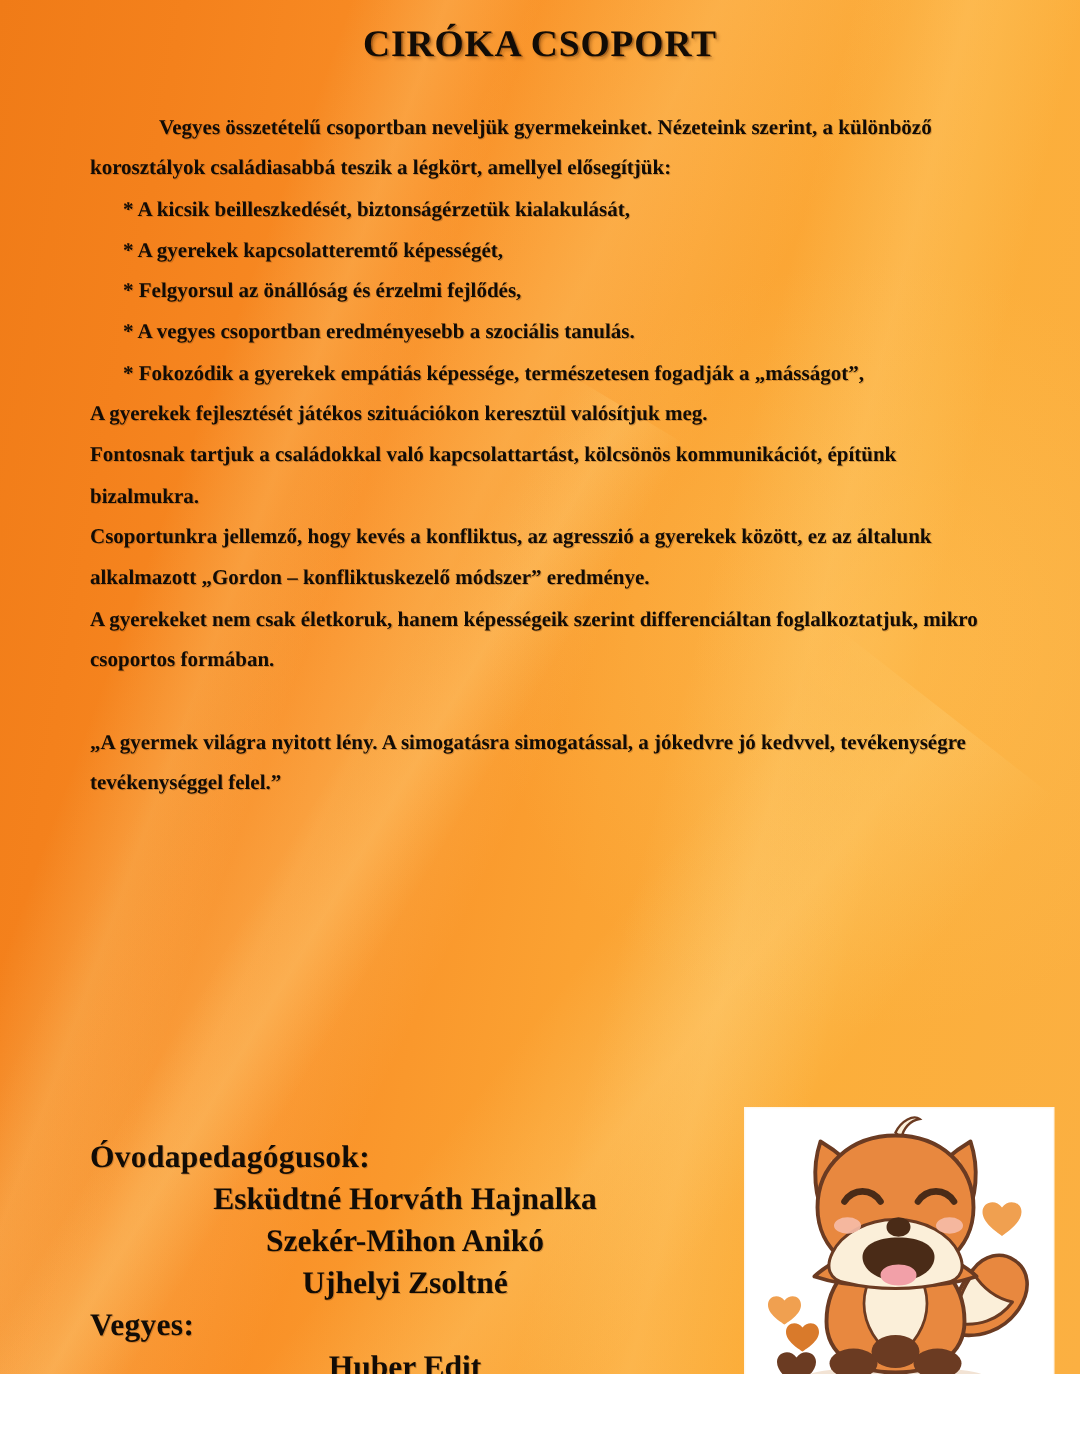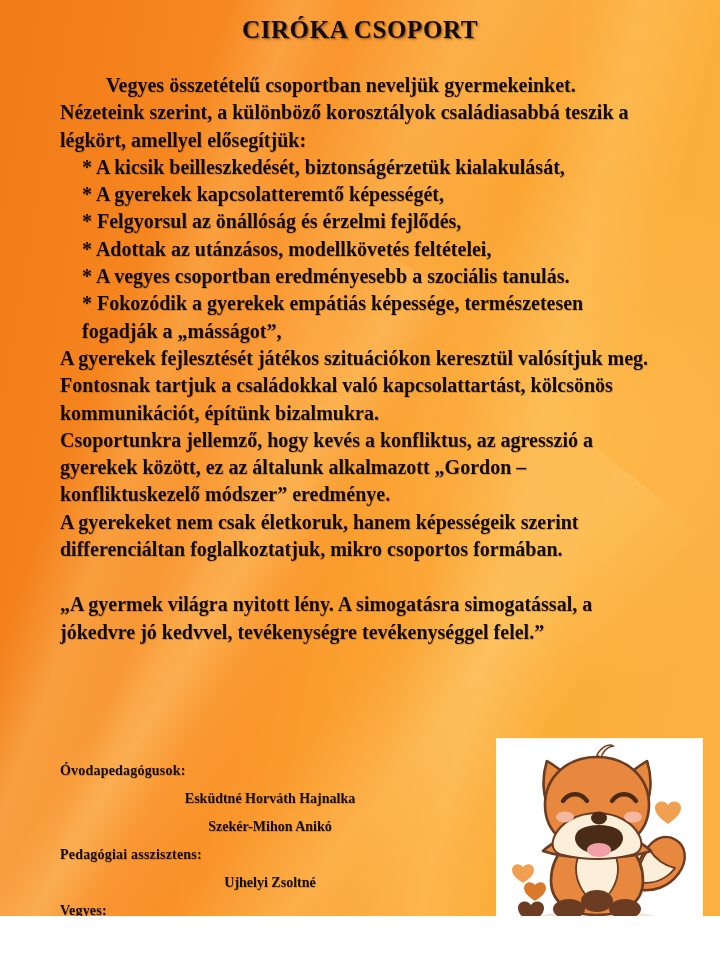--- a/index.html
+++ b/index.html
@@ -70,21 +70,21 @@
     text-shadow: 1px 1px 0 rgba(120,60,10,0.45), 2px 2px 2px rgba(90,45,5,0.30);
   }
 
   
   .body-text {
     position: absolute;
     left: 60px;
     top: 72px;
     width: 600px;
     color: #120C06;
-    font-size: 20px;
+    font-size: 14px;
     font-weight: bold;
     line-height: 27.3px;
     text-shadow: 0.7px 0.7px 0 rgba(120,60,10,0.30);
   }
   .body-text p {
     margin: 0;
   }
   .p-indent {
     text-indent: 46px;
   }
@@ -98,21 +98,21 @@
     padding-left: 46px;
   }
 
   
   .staff {
     position: absolute;
     left: 60px;
     top: 757px;
     width: 420px;
     color: #120C06;
-    font-size: 14px;
+    font-size: 21px;
     line-height: 28px;
     font-weight: bold;
     text-shadow: 0.7px 0.7px 0 rgba(120,60,10,0.30);
   }
   .staff div { margin: 0; }
   .staff .role {
     font-weight: bold;
     letter-spacing: 0.2px;
   }
   .staff .person {
@@ -152,21 +152,20 @@
 
   <div class="title">CIRÓKA CSOPORT</div>
 
   <div class="body-text">
 
     <p class="p-indent">Vegyes összetételű csoportban neveljük gyermekeinket. Nézeteink szerint, a különböző korosztályok családiasabbá teszik a légkört, amellyel elősegítjük:</p>
 
     <p class="bullet">* A kicsik beilleszkedését, biztonságérzetük kialakulását,</p>
     <p class="bullet">* A gyerekek kapcsolatteremtő képességét,</p>
     <p class="bullet">* Felgyorsul az önállóság és érzelmi fejlődés,</p>
-    <p class="bullet">* Adottak az utánzásos, modellkövetés feltételei,</p>
     <p class="bullet">* A vegyes csoportban eredményesebb a szociális tanulás.</p>
     <p class="bullet">* Fokozódik a gyerekek empátiás képessége, természetesen fogadják a „másságot”,</p>
 
     <p>A gyerekek fejlesztését játékos szituációkon keresztül valósítjuk meg.</p>
     <p>Fontosnak tartjuk a családokkal való kapcsolattartást, kölcsönös kommunikációt, építünk bizalmukra.</p>
     <p>Csoportunkra jellemző, hogy kevés a konfliktus, az agresszió a gyerekek között, ez az általunk alkalmazott „Gordon – konfliktuskezelő módszer” eredménye.</p>
     <p>A gyerekeket nem csak életkoruk, hanem képességeik szerint differenciáltan foglalkoztatjuk, mikro csoportos formában.</p>
 
 
     <div class="spacer-lg"></div>
@@ -174,21 +173,20 @@
     <div class="quote">
       <p>„A gyermek világra nyitott lény. A simogatásra simogatással, a jókedvre jó kedvvel, tevékenységre tevékenységgel felel.”</p>
     </div>
 
   </div>
 
   <div class="staff">
     <div class="role">Óvodapedagógusok:</div>
     <div class="person">Esküdtné Horváth Hajnalka</div>
     <div class="person">Szekér-Mihon Anikó</div>
-    <div class="role">Pedagógiai asszisztens:</div>
     <div class="person">Ujhelyi Zsoltné</div>
     <div class="role">Vegyes:</div>
     <div class="person">Huber Edit</div>
   </div>
 
   <div class="fox-card">
     <svg viewBox="0 0 205 208" xmlns="http://www.w3.org/2000/svg">
       <rect x="0" y="0" width="205" height="208" fill="#FFFFFF"></rect>
 
       <path d="M26 128 c-4-5 -11-3 -11 3 c0 6 8 11 11 13 c3-2 11-7 11-13 c0-6 -7-8 -11-3 z" fill="#F0A050"></path>

